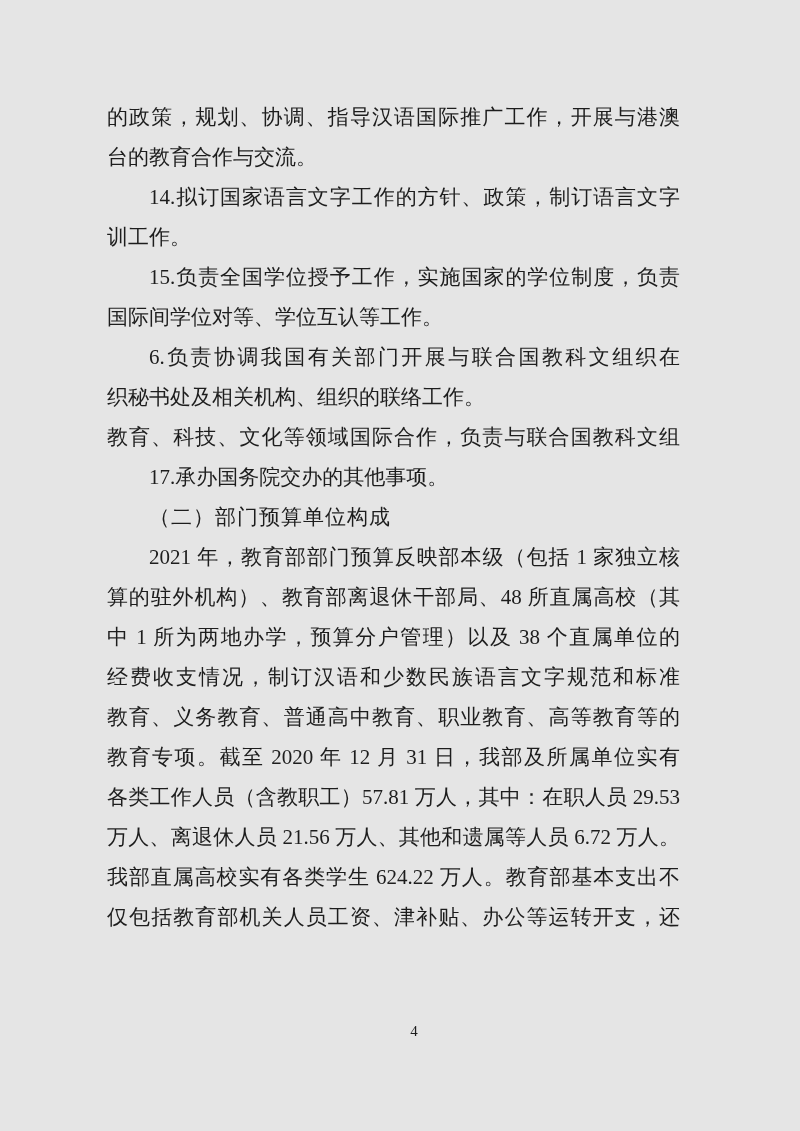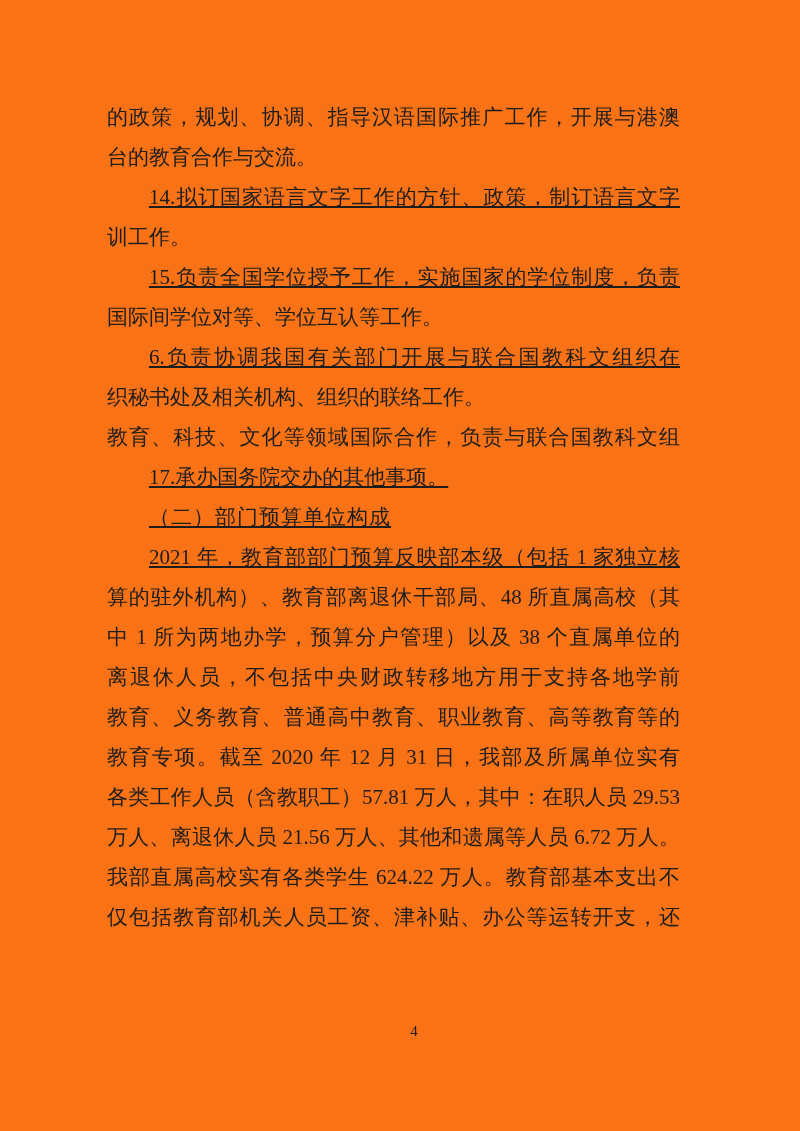--- a/index.html
+++ b/index.html
@@ -4,21 +4,21 @@
 <style>
   html, body {
     margin: 0;
     padding: 0;
     background: #ffffff;
   }
   .page {
     position: relative;
     width: 800px;
     height: 1131px;
-    background: #f97316;
+    background: #e5e5e5;
     overflow: hidden;
     font-family: "Liberation Serif", "DejaVu Serif", serif;
   }
   .doc-body {
     position: absolute;
     left: 107px;
     top: 97px;
     width: 573px;
   }
   .para {
@@ -34,21 +34,20 @@
     text-align-last: justify;
     white-space: normal;
     overflow: hidden;
   }
   .line.endline {
     text-align: center;
     text-align-last: left;
   }
   .line.indent {
     text-indent: 2em;
-    text-decoration: underline;
   }
   .para.heading .line {
     letter-spacing: 1px;
   }
   .page-footer {
     position: absolute;
     left: 28px;
     right: 0;
     top: 1022px;
     text-align: center;
@@ -84,21 +83,21 @@
       <div class="para">
         <div class="line endline indent">17.承办国务院交办的其他事项。</div>
       </div>
       <div class="para heading">
         <div class="line endline indent">（二）部门预算单位构成</div>
       </div>
       <div class="para">
         <div class="line indent">2021 年，教育部部门预算反映部本级（包括 1 家独立核</div>
         <div class="line">算的驻外机构）、教育部离退休干部局、48 所直属高校（其</div>
         <div class="line">中 1 所为两地办学，预算分户管理）以及 38 个直属单位的</div>
-        <div class="line">离退休人员，不包括中央财政转移地方用于支持各地学前</div>
+        <div class="line">经费收支情况，制订汉语和少数民族语言文字规范和标准</div>
         <div class="line">教育、义务教育、普通高中教育、职业教育、高等教育等的</div>
         <div class="line">教育专项。截至 2020 年 12 月 31 日，我部及所属单位实有</div>
         <div class="line">各类工作人员（含教职工）57.81 万人，其中：在职人员 29.53</div>
         <div class="line">万人、离退休人员 21.56 万人、其他和遗属等人员 6.72 万人。</div>
         <div class="line">我部直属高校实有各类学生 624.22 万人。教育部基本支出不</div>
         <div class="line">仅包括教育部机关人员工资、津补贴、办公等运转开支，还</div>
       </div>
     </main>
   <div class="page-footer">
     <span class="page-number">4</span>

